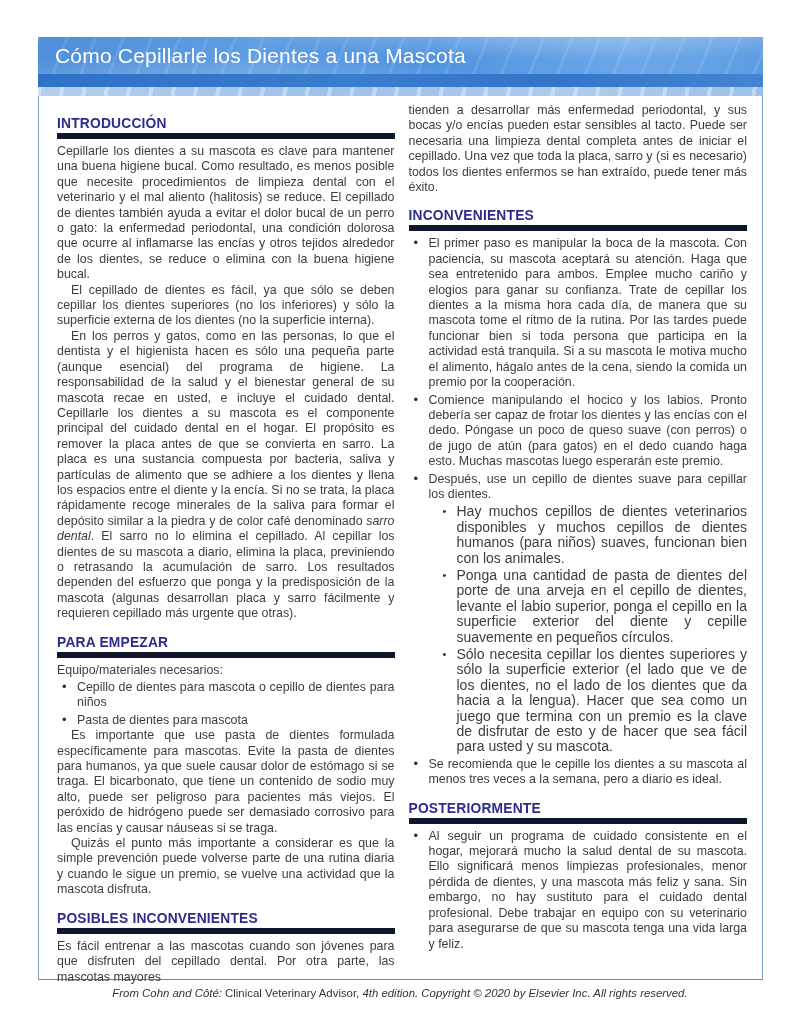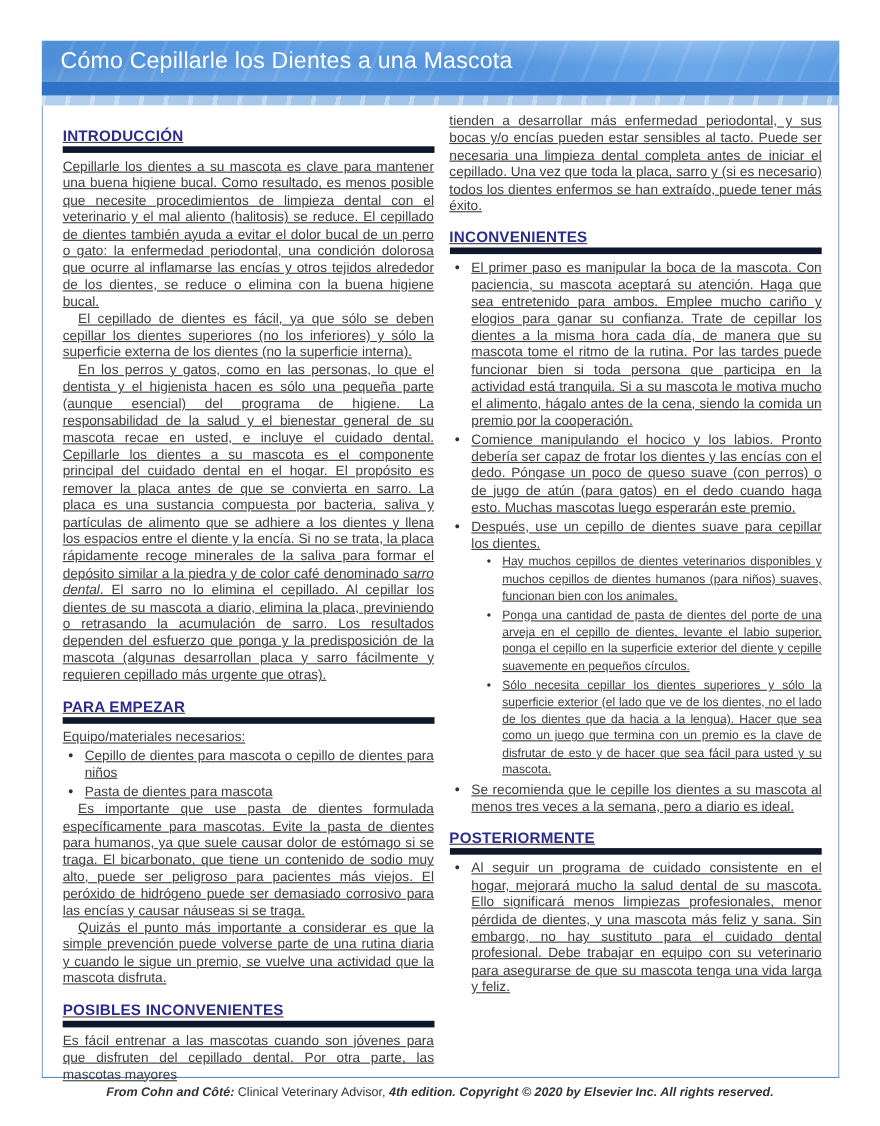--- a/index.html
+++ b/index.html
@@ -43,21 +43,21 @@
   
   .content-box {
     position:absolute; left:38px; top:96px; width:725px; height:884px;
     background:#ffffff;
     border-left:1px solid #7da3d0;
     border-right:1px solid #7da3d0;
     border-bottom:1px solid #5b8ac9;
     padding:7px 15px 0 18px;
     display:flex; gap:14px;
   }
-  .col { width:339px;text-decoration:underline; }
+  .col { width:339px; }
   .col-right { width:340px; }
   h2.sec {
     font-size:13.8px; font-weight:bold; color:#2b2c8c;
     letter-spacing:0.2px;
     border-bottom:6px solid #0f172a;
     padding-bottom:2px;
     margin:13px 0 5px 0;
   }
   .col-left h2.sec:first-child { margin-top:13px; }
   p.body {
@@ -71,35 +71,35 @@
     font-size:12.4px; line-height:15.4px; text-align:justify;
     margin-top:2px;
   }
   ul.bullets > li::before {
     content:"\2022"; position:absolute; left:5px; top:-1px;
     color:#2f2f2f; font-size:13px;
   }
   ul.sub { list-style:none; margin:2px 0 0 8px; padding:0; }
   ul.sub > li {
     position:relative; padding-left:20px;
-    font-size:11px; line-height:15.4px; text-align:justify;
+    font-size:14px; line-height:15.4px; text-align:justify;
     margin-top:2px;
   }
   ul.sub > li::before {
     content:"\2022"; position:absolute; left:6px; top:0;
     color:#2f2f2f; font-size:11px;
   }
   .it { font-style:italic; }
   
   .footer {
     position:absolute; left:0; top:987px; width:800px;
     text-align:center;
     font-size:11.4px; color:#333333;
   }
-  .footer .it { font-style:italic;font-weight:bold; }
+  .footer .it { font-style:italic; }
   .footer .rm { font-style:normal; }
 </style>
 </head>
 <body>
 
 <div class="page">
 
   <div class="header">
     <div class="header-main">
       <span class="page-title">Cómo Cepillarle los Dientes a una Mascota</span>

